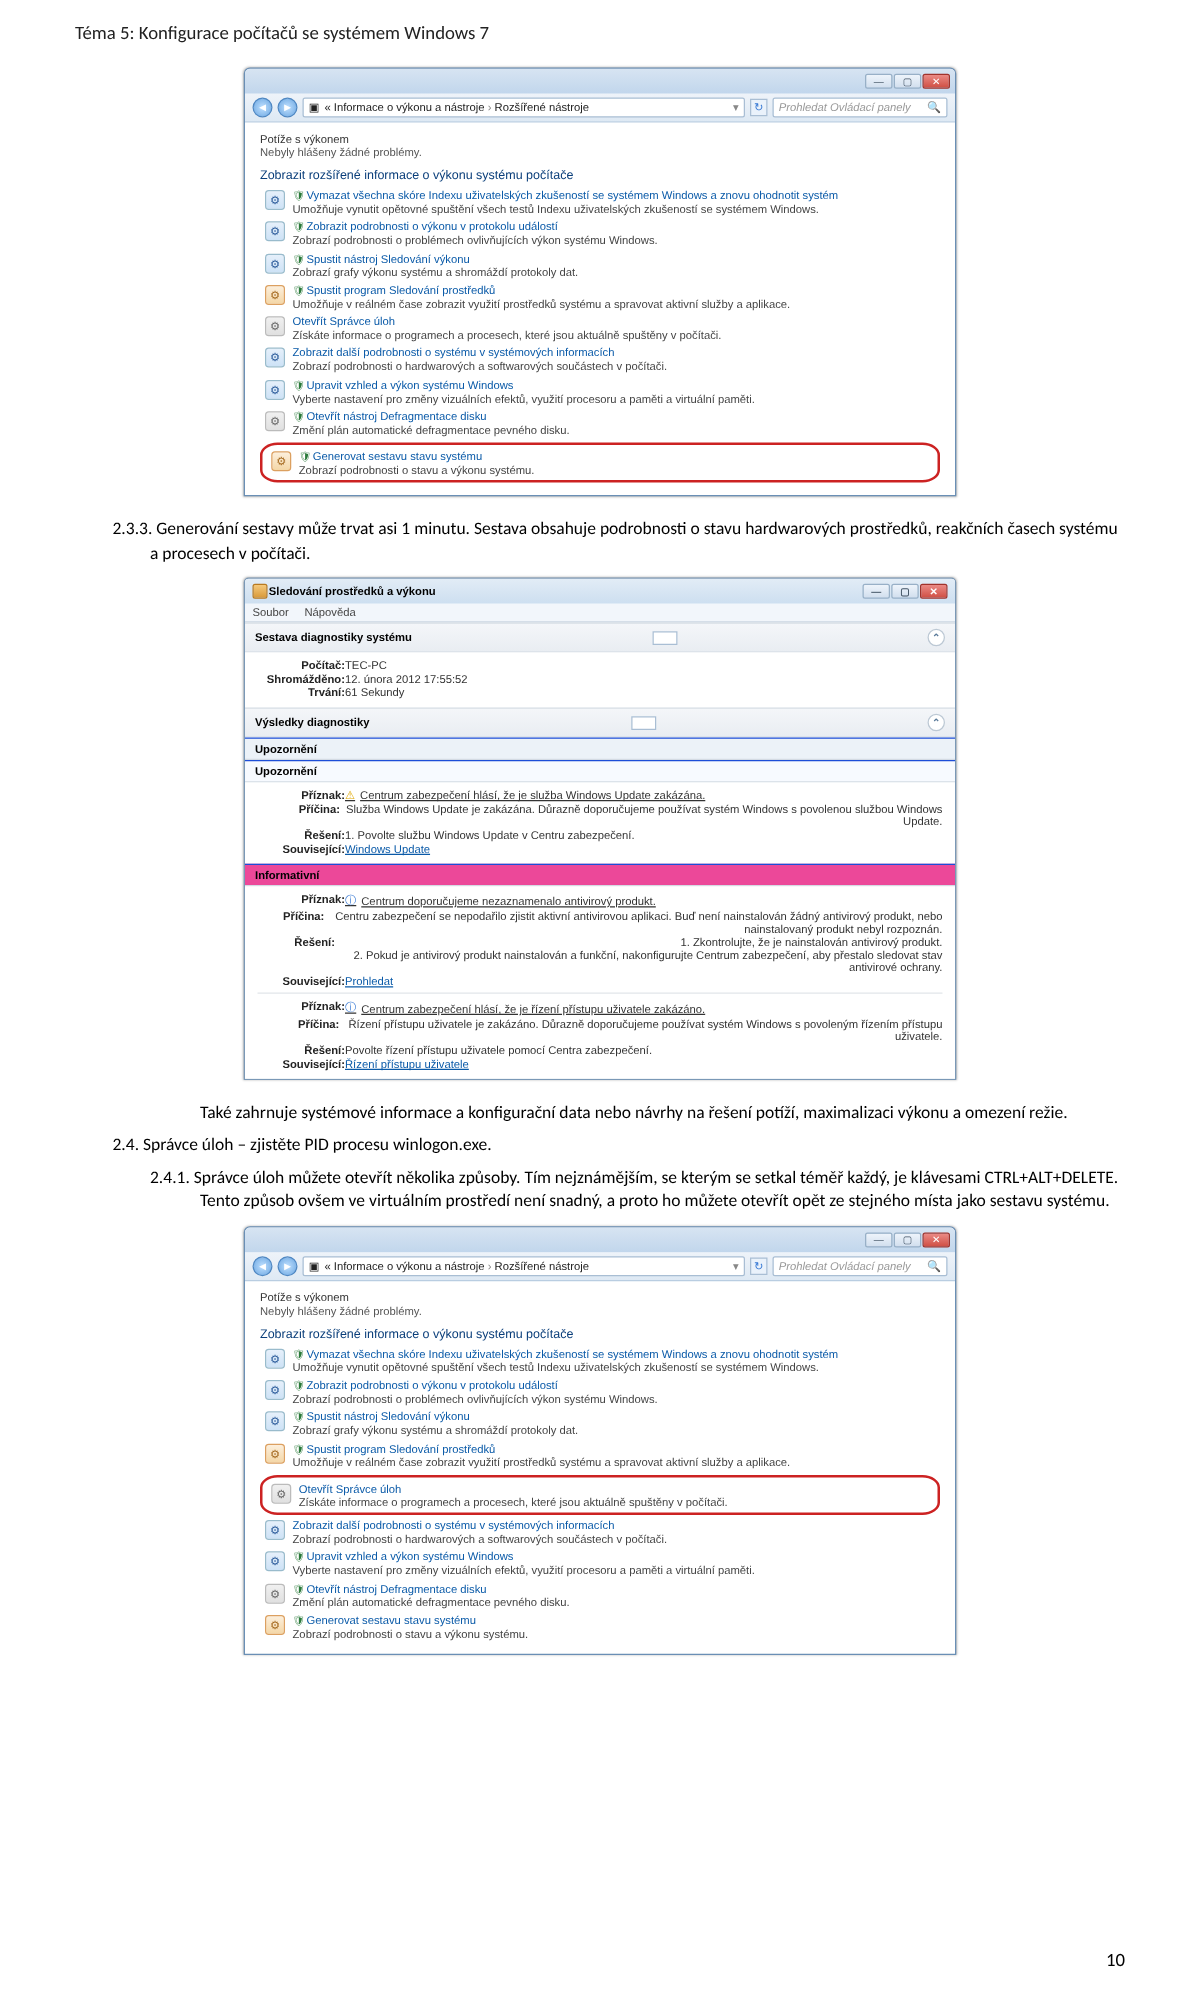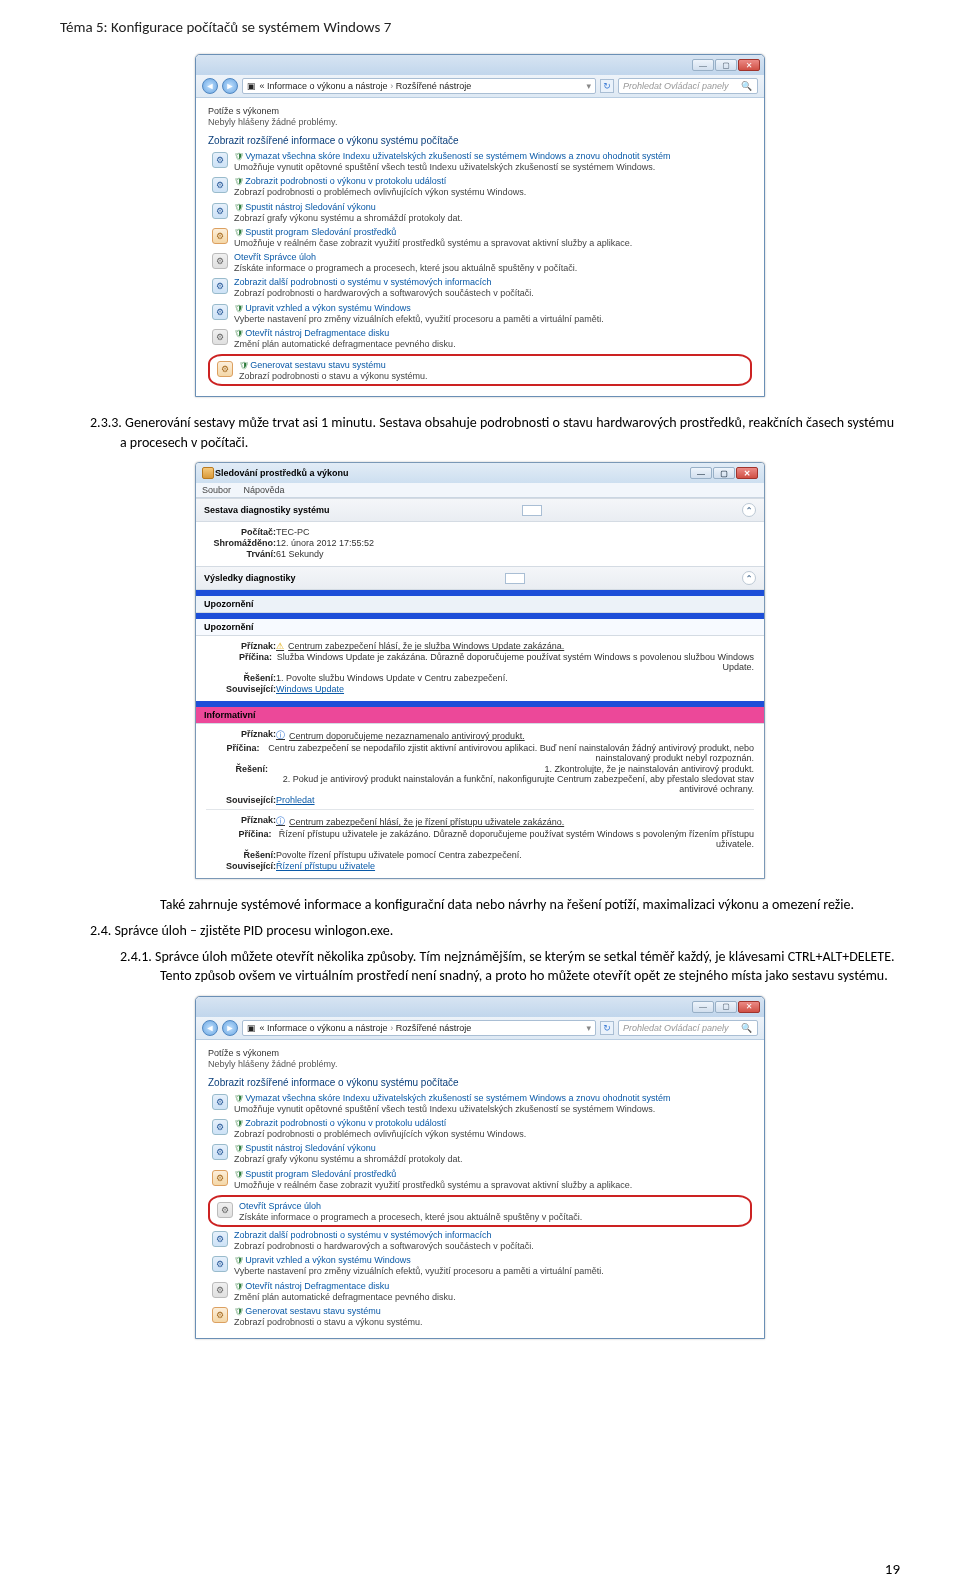--- a/index.html
+++ b/index.html
@@ -92,21 +92,21 @@
   .rp-band { background:linear-gradient(#f4f6f9,#e9edf2); border-top:1px solid #d4dbe3; border-bottom:1px solid #d4dbe3; padding:4px 8px; font-weight:bold; display:flex;align-items:center;gap:28px;}
   .rp-band .expand { margin-left:auto; width:14px;height:14px;border:1px solid #bcc8d4;border-radius:50%;background:#fff;display:flex;align-items:center;justify-content:center;color:#5a7a9a;font-size:8px;}
   .rp-band .sq { margin-left:auto; margin-right:8px; width:20px;height:11px;border:1px solid #a9bed4;background:#fff;}
   .rp-content { padding:4px 10px 6px 10px; background:#fff; }
   .kv { display:flex; margin:1px 0;text-align:right; }
   .kv .k { width:70px; font-weight:bold; color:#222;}
   .kv .v { color:#333; }
   .rp-warn { display:flex;align-items:center;gap:4px;color:#0a5aa8;text-decoration:underline;}
   .rp-warn .tri { color:#e0a800; font-size:9px;}
   .rp-info .tri { color:#3a7bd5;}
-  .rp-subband { background:#ecf2f8; border-top:6px solid #1d4ed8; border-bottom:1px solid #d4dbe3; padding:3px 8px; font-weight:bold;}
+  .rp-subband { background:#ecf2f8; border-top:1px solid #1d4ed8; border-bottom:1px solid #d4dbe3; padding:3px 8px; font-weight:bold;}
   .clr-row { border-top:1px solid #e2e6ea; margin-top:4px; padding-top:4px;}
 </style>
 </head>
 <body>
 
 <div class="doc-header">Téma 5: Konfigurace počítačů se systémem Windows 7</div>
 
 <div class="cp-window">
   <div class="cp-title">
     <div class="win-btns">
@@ -405,13 +405,13 @@
           <div class="tool-icon orange">⚙</div>
           <div class="tool-col">
             <div class="tool-link"><span class="shield">🛡</span><span>Generovat sestavu stavu systému</span></div>
             <div class="tool-desc">Zobrazí podrobnosti o stavu a výkonu systému.</div>
           </div>
         </div>
       </div>
   </div>
 </div>
 
-<div class="page-num">19</div>
+<div class="page-num">10</div>
 
 </body></html>

